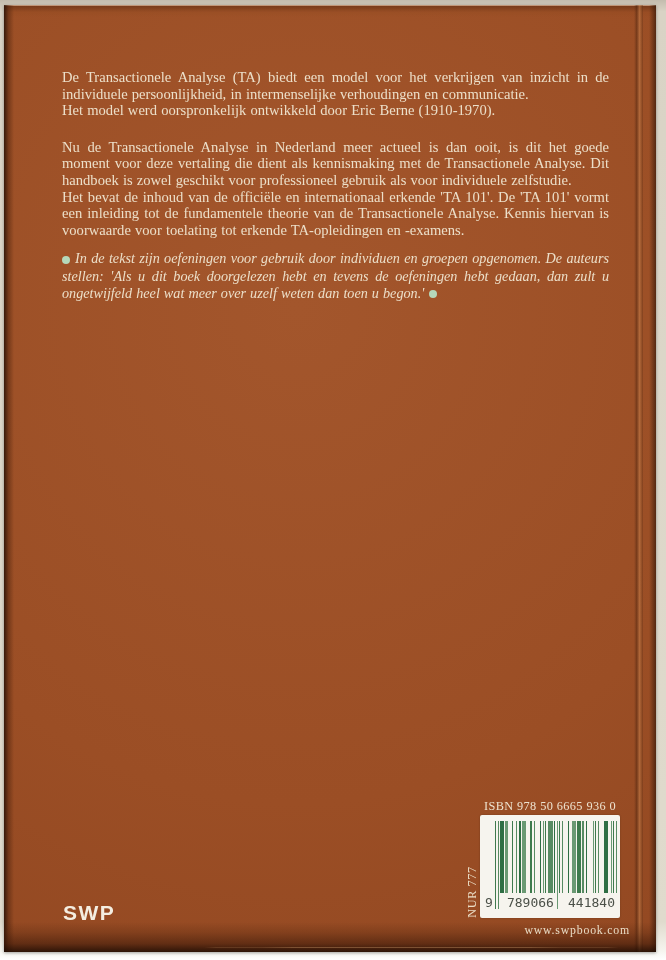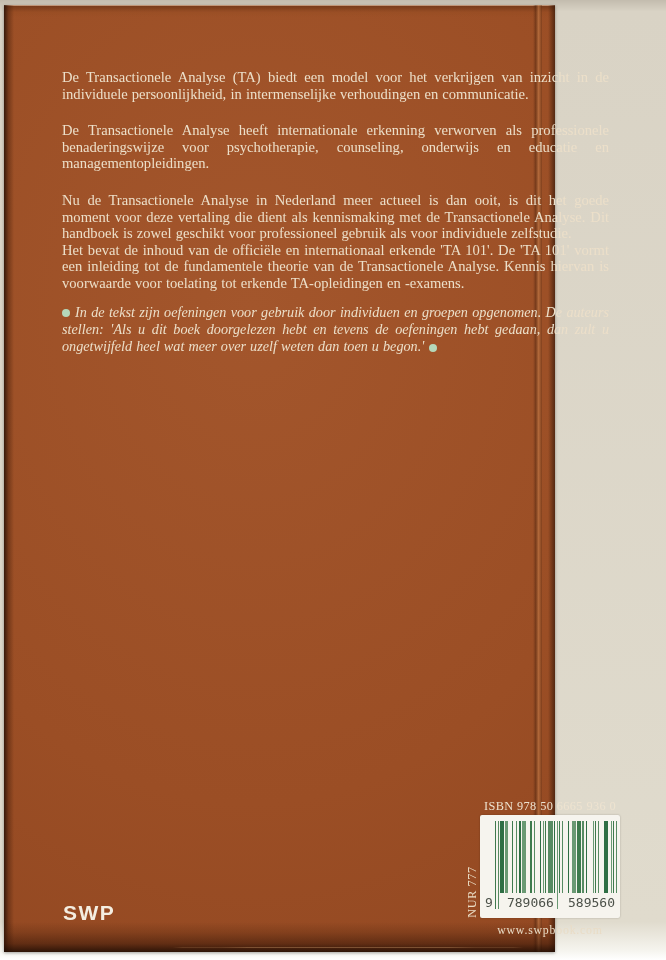--- a/index.html
+++ b/index.html
@@ -8,21 +8,21 @@
     overflow: hidden;
     font-family: "Liberation Serif", serif;
   }
   body {
     background: linear-gradient(180deg, #c3bcae 0%, #d9d3c5 1.2%, #e0dbcd 96%, #f5f4ee 99%, #ffffff 100%);
     position: relative;
   }
   .book {
     position: absolute;
     left: 4px; top: 5px;
-    width: 551px; height: 947px;
+    width: 652px; height: 947px;
     background: radial-gradient(130% 95% at 45% 32%, #a3562c 0%, #9b4e25 55%, #8e4520 100%);
     box-shadow: 0 1px 3px rgba(0,0,0,0.35);
   }
   .edge-top {
     position: absolute; left: 0; right: 0; top: 0; height: 11px;
     background: linear-gradient(180deg, rgba(90,42,16,0.55) 0%, rgba(140,70,30,0.25) 55%, rgba(0,0,0,0) 100%);
     border-top: 1px solid rgba(230,220,200,0.5);
   }
   .edge-left {
     position: absolute; left: 0; top: 0; bottom: 0; width: 10px;
@@ -96,21 +96,21 @@
   .bc-digits {
     position: absolute; left: 3px; right: 3px; top: 77px; height: 20px;
     display: flex; justify-content: space-between; align-items: center;
     font-family: "DejaVu Sans Mono", monospace;
     font-size: 13px; color: #4c5149;
   }
   .bc-digits span { background: #f6f4ee; line-height: 19px; padding: 0 2px; }
   .website {
     position: absolute;
     left: 466px; top: 918px; width: 160px;
-    text-align: center;
+    text-align: right;
     color: #e9dcc6;
     font-size: 11.8px;
     letter-spacing: 0.8px;
     white-space: nowrap;
   }
   .nur {
     position: absolute;
     left: 430px; top: 879px; width: 78px; height: 16px;
     transform: rotate(-90deg);
     transform-origin: center;
@@ -136,25 +136,25 @@
 <div class="book">
   <div class="edge-top"></div>
   <div class="edge-left"></div>
   <div class="hinge"></div>
   <div class="edge-right"></div>
   <div class="edge-bottom"></div>
 
   <div class="blurb">
     <div class="para">
       <div class="pline">De Transactionele Analyse (TA) biedt een model voor het verkrijgen van inzicht in de individuele persoonlijkheid, in intermenselijke verhoudingen en communicatie.</div>
-    </div>
-    <div class="para">
-    </div>
-    <div class="para">
-      <div class="pline">De Transactionele Analyse heeft internationale erkenning verworven als professionele benaderingswijze voor psychotherapie, counseling, onderwijs en educatie en managementopleidingen.</div>
+      <div class="pline">Het model werd oorspronkelijk ontwikkeld door Eric Berne (1910-1970).</div>
+    </div>
+    <div class="para">
+    </div>
+    <div class="para">
     </div>
     <div class="para">
       <div class="pline">Nu de Transactionele Analyse in Nederland meer actueel is dan ooit, is dit het goede moment voor deze vertaling die dient als kennismaking met de Transactionele Analyse. Dit handboek is zowel geschikt voor professioneel gebruik als voor individuele zelfstudie.</div>
       <div class="pline">Het bevat de inhoud van de officiële en internationaal erkende 'TA 101'. De 'TA 101' vormt een inleiding tot de fundamentele theorie van de Transactionele Analyse. Kennis hiervan is voorwaarde voor toelating tot erkende TA-opleidingen en -examens.</div>
     </div>
     <div class="para quote">
       <span class="dot"></span><span>In de tekst zijn oefeningen voor gebruik door individuen en groepen opgenomen. De auteurs stellen: 'Als u dit boek doorgelezen hebt en tevens de oefeningen hebt gedaan, dan zult u ongetwijfeld heel wat meer over uzelf weten dan toen u begon.'</span><span class="dot dot-end"></span>
     </div>
   </div>
 
@@ -189,20 +189,20 @@
         <div class="bar" style="left: 100.17px; width: 1.28px; height: 72px; background: rgb(62, 122, 77);"></div>
         <div class="bar" style="left: 102.74px; width: 1.28px; height: 72px; background: rgb(87, 139, 98);"></div>
         <div class="bar" style="left: 109.16px; width: 3.85px; height: 72px; background: rgb(47, 110, 68);"></div>
         <div class="bar" style="left: 115.58px; width: 1.28px; height: 72px; background: rgb(106, 153, 115);"></div>
         <div class="bar" style="left: 118.15px; width: 1.28px; height: 88px; background: rgb(62, 122, 77);"></div>
         <div class="bar" style="left: 120.72px; width: 1.28px; height: 88px; background: rgb(87, 139, 98);"></div>
       </div>
     <div class="bc-digits">
       <span>9</span>
       <span>789066</span>
-      <span>589560</span>
+      <span>441840</span>
     </div>
   </div>
 
   <div class="website">www.swpbook.com</div>
   <div class="nur">NUR 777</div>
   <div class="swp-logo">SWP</div>
 </div>
 
 </body></html>

